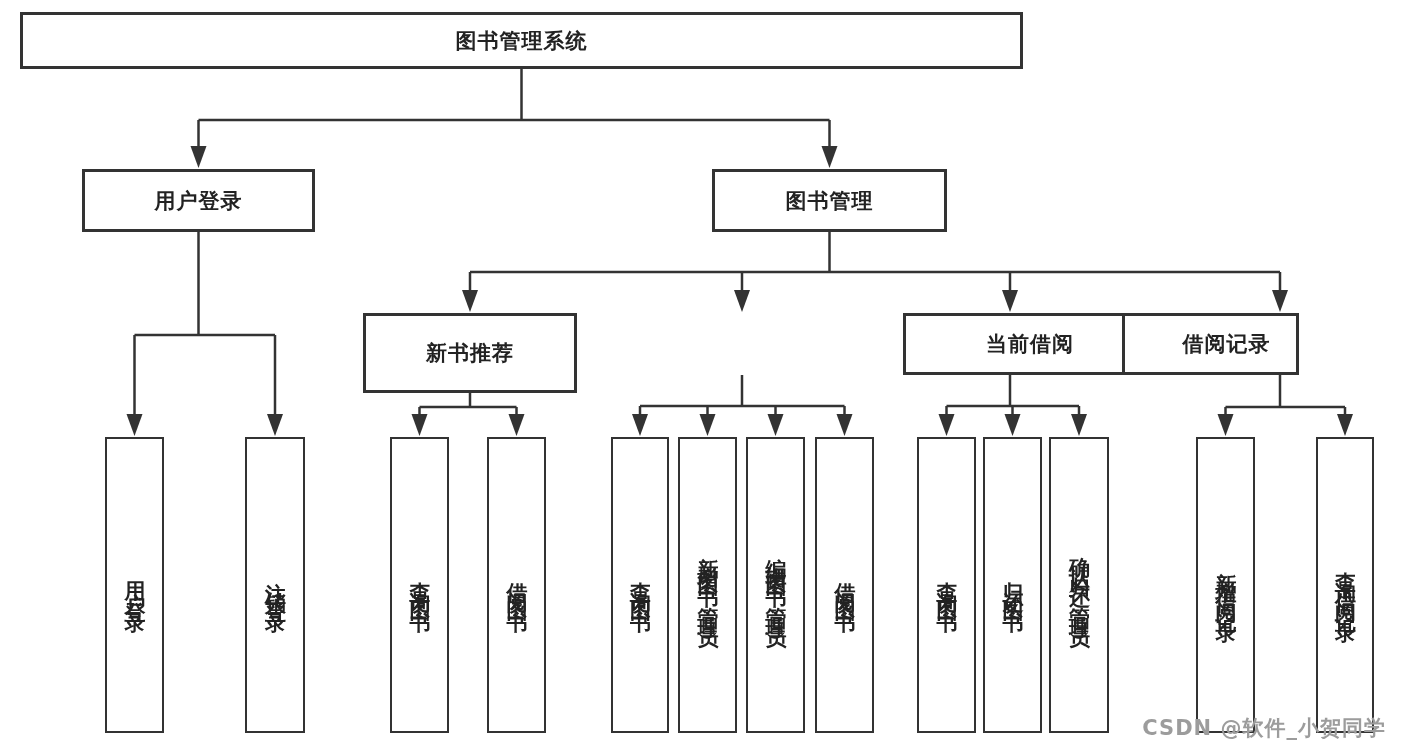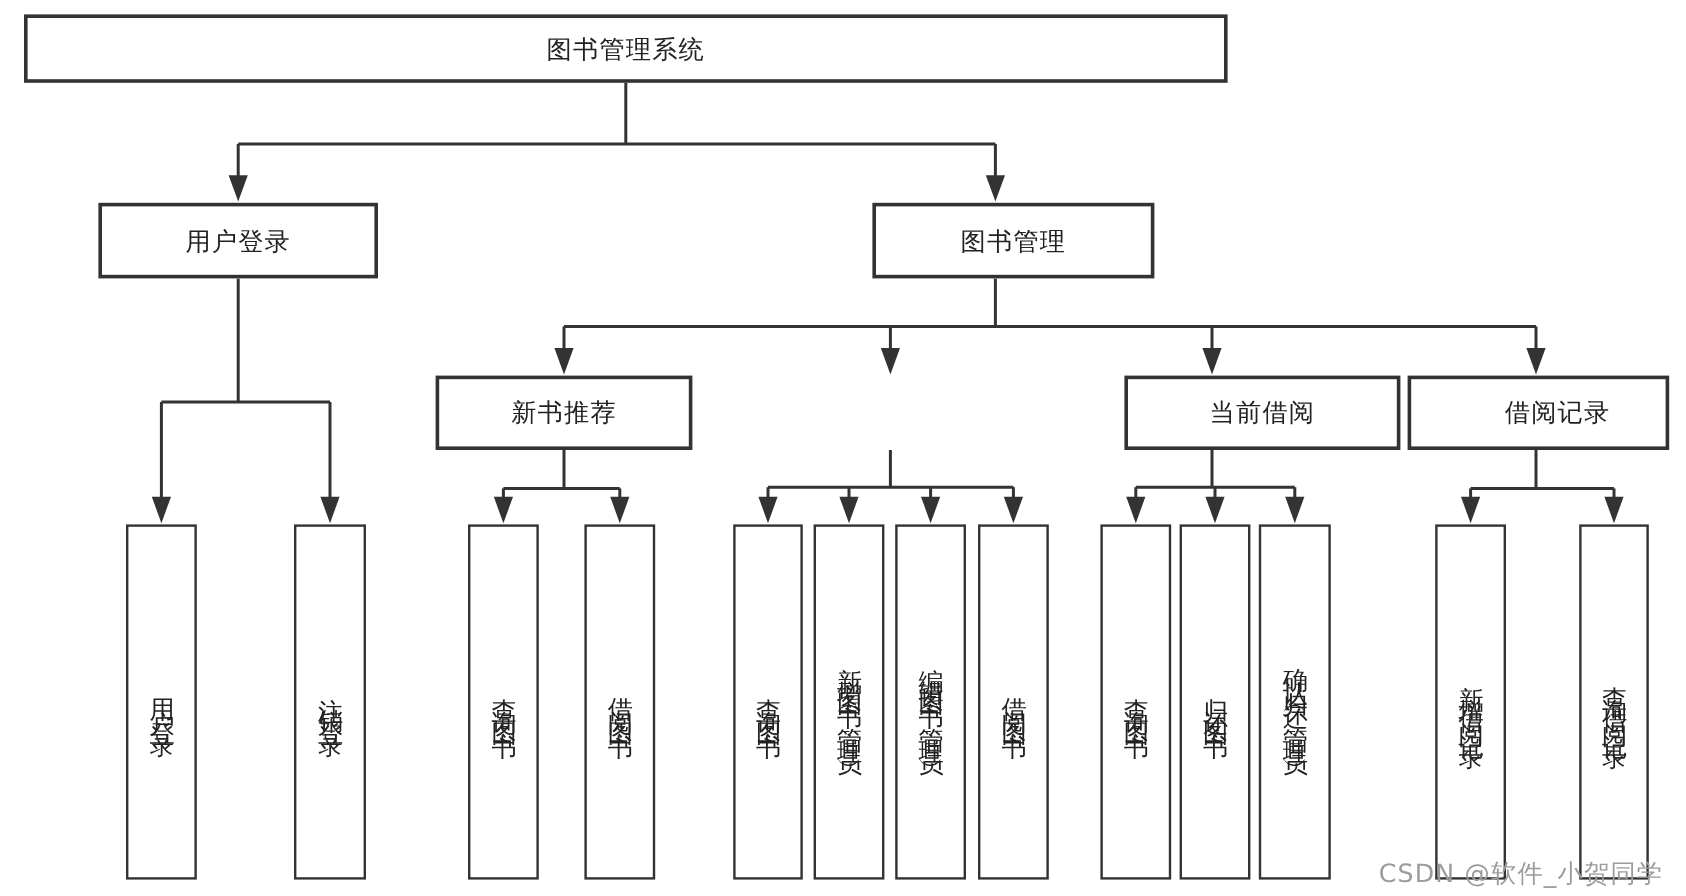--- a/index.html
+++ b/index.html
@@ -7,20 +7,21 @@
     padding: 0;
     background: #ffffff;
     font-family: "DejaVu Sans", sans-serif;
   }
   #canvas {
     position: relative;
     width: 1405px;
     height: 747px;
     background: #ffffff;
     overflow: hidden;
+    font-weight: bold;
   }
   #connectors {
     position: absolute;
     left: 0;
     top: 0;
     z-index: 1;
   }
   .hbox {
     position: absolute;
     z-index: 2;
@@ -136,31 +137,31 @@
     </g>
   </svg>
 
   <div class="hbox" style="left:20px; top:12px; width:1003px; height:57px;">
     <span>图书管理系统</span>
   </div>
 
   <div class="hbox" style="left:82px; top:169px; width:233px; height:63px;">
     <span>用户登录</span>
   </div>
-  <div class="hbox" style="left:712px; top:169px; width:235px; height:63px;margin-left:15px;">
+  <div class="hbox" style="left:712px; top:169px; width:235px; height:63px;">
     <span>图书管理</span>
   </div>
 
-  <div class="hbox" style="left:363px; top:313px; width:214px; height:62px;">
+  <div class="hbox" style="left:363px; top:313px; width:214px; height:80px;">
     <span>新书推荐</span>
   </div>
-  <div class="hbox" style="left:937px; top:313px; width:230px; height:62px;">
+  <div class="hbox" style="left:903px; top:313px; width:254px; height:62px;">
     <span>当前借阅</span>
   </div>
-  <div class="hbox" style="left:1173px; top:313px; width:218px; height:62px;padding-left:32px;">
+  <div class="hbox" style="left:1122px; top:313px; width:177px; height:62px;padding-left:32px;">
     <span>借阅记录</span>
   </div>
 
   <div class="leaf" style="left:105px; top:437px; width:59px; height:296px;">
     <span class="vtext">用户登录</span>
   </div>
   <div class="leaf" style="left:245px; top:437px; width:60px; height:296px;">
     <span class="vtext">注销登录</span>
   </div>
 

